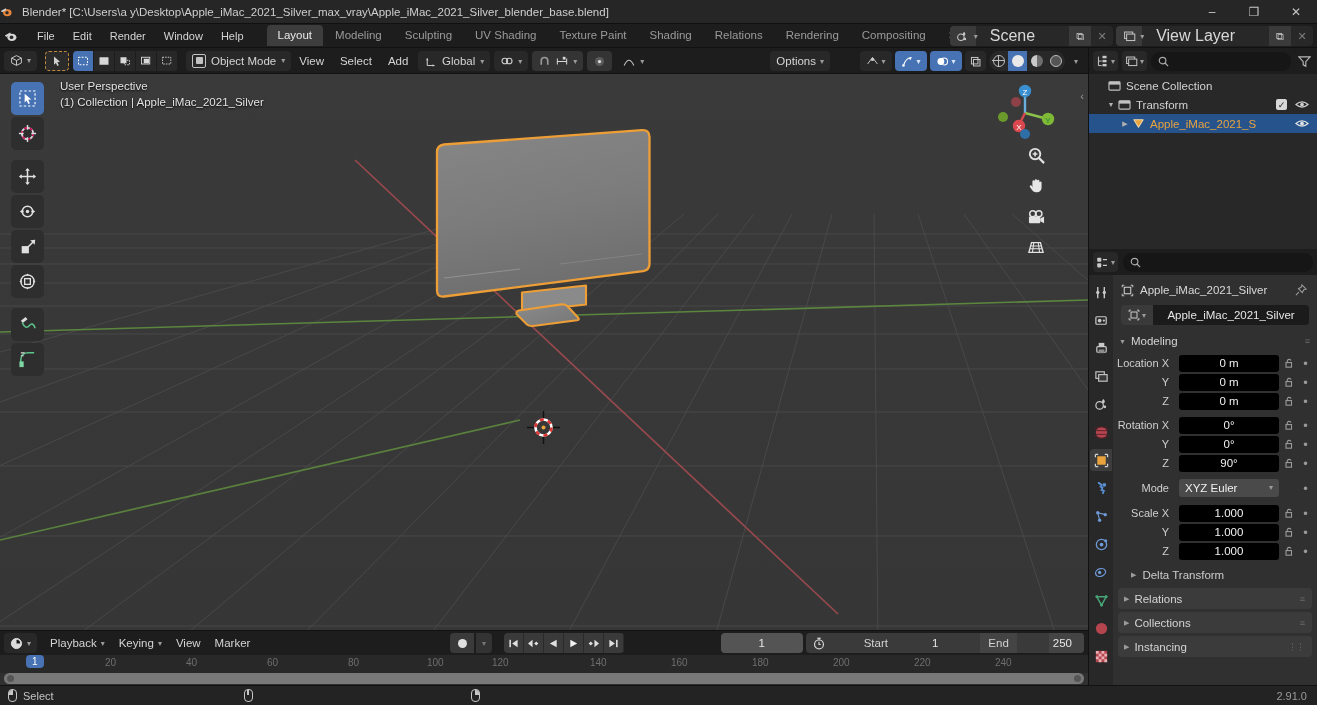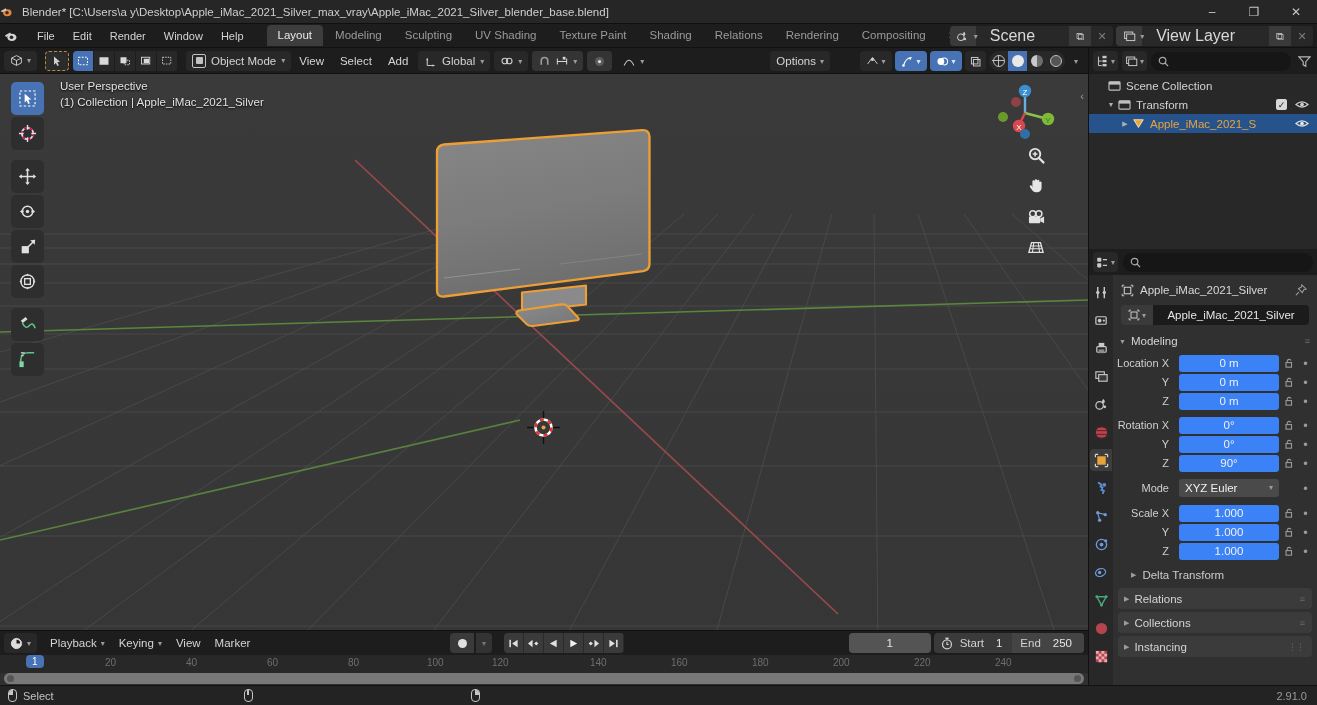--- a/index.html
+++ b/index.html
@@ -90,21 +90,21 @@
   .tl-menu{ padding:3px 7px; font-size:11.5px; color:#d4d4d4; border-radius:3px;}
   #tlcenter{ position:absolute; left:450px; top:2px; display:flex; align-items:center; gap:2px;}
   .recbtn{ width:24px;height:20px;background:#3a3a3a;border-radius:4px 0 0 4px;display:flex;align-items:center;justify-content:center;}
   .recdd{ width:16px;height:20px;background:#333;border-radius:0 4px 4px 0;display:flex;align-items:center;justify-content:center;}
   .pgrp{ display:flex; height:20px; margin-left:10px; border-radius:4px; overflow:hidden;}
   .pgrp div{ width:20px;height:20px;background:#3a3a3a;display:flex;align-items:center;justify-content:center;
      border-right:1px solid #2a2a2a; color:#e0e0e0; font-size:9px;}
   #tlright{ position:absolute; right:4px; top:2px; display:flex; align-items:center; gap:3px;}
   .numfield{ height:20px; background:#545454; border-radius:4px; min-width:72px; text-align:center;
      line-height:20px; font-size:11.5px; color:#e6e6e6;}
-  .sefield{ height:20px; background:#3a3a3a; border-radius:4px; display:flex; align-items:center;}
+  .sefield{ height:20px; background:#3a3a3a; border-radius:4px; display:flex; align-items:center;gap:32px;}
   .sefield .lb{ padding:0 8px; font-size:11.5px; color:#d2d2d2;}
   .sefield .vl{ padding:0 10px 0 4px; font-size:11.5px; color:#e6e6e6;}
   #tlruler{ position:absolute; left:0; right:0; top:24px; height:18px; background:#282828;}
   .tick{ position:absolute; top:2px; font-size:10px; color:#6e6e6e;}
   #playhead{ position:absolute; top:0px; height:18px; }
   #playhead .ph{ background:#4772b3; color:#fff; font-size:10px; padding:1px 6px; border-radius:4px;}
   #scrollbar{ position:absolute; left:4px; right:4px; top:42px; height:11px; background:#787878; border-radius:6px;}
   #scrollbar .hnd{ position:absolute; width:7px;height:7px;border-radius:50%; background:#555; top:2px;}
   
   #outliner{ position:absolute; right:0; top:0; width:229px; height:201px; background:#282828; border-left:1px solid #111;}
@@ -133,21 +133,21 @@
   .idrow .pre{ width:32px;height:20px;background:#3a3a3a;border-radius:4px 0 0 4px;
       display:flex;align-items:center;justify-content:center;gap:2px;}
   .idrow .fld{ flex:1; height:20px; background:#1b1b1b; border-radius:0 4px 4px 0; line-height:20px;
       text-align:center; color:#e6e6e6; font-size:11.5px;}
   .panelhdr{ display:flex; align-items:center; height:20px; padding-left:6px; gap:5px; position:relative;}
   .panelhdr .t{ font-size:11.5px; color:#d4d4d4;}
   .panelhdr .grip{ position:absolute; right:8px; color:#6a6a6a; font-size:9px; letter-spacing:-1px;}
   .closedpanel{ background:#3b3b3b; border-radius:4px; margin:3px 5px; height:21px;}
   .prow{ display:flex; align-items:center; height:18px; margin:1px 6px 1px 0; gap:4px;}
   .prow .lbl{ width:62px; text-align:right; font-size:11px; color:#cfcfcf; padding-right:6px;}
-  .prow .val{ flex:1; height:17px; background:#3b82f6; border-radius:3px; text-align:center;
+  .prow .val{ flex:1; height:17px; background:#000000; border-radius:3px; text-align:center;
       line-height:17px; font-size:11.5px; color:#f0f0f0;}
   .prow .val.sel{ display:flex; align-items:center; justify-content:space-between; padding:0 6px; background:#545454;}
   .lock{ width:13px; display:flex; align-items:center; justify-content:center; color:#9a9a9a; font-size:10px;}
   .dot{ width:11px; display:flex; align-items:center; justify-content:center; color:#9a9a9a; font-size:13px;}
   .subpanel{ display:flex; align-items:center; height:20px; padding-left:18px; gap:6px; margin-top:5px;}
   .subpanel .t{ font-size:11.5px; color:#cbcbcb;}
   
   #status{ position:absolute; left:0; right:0; bottom:0; height:20px; background:#232323;
      display:flex; align-items:center; padding:0 8px; border-top:1px solid #111;}
   .mouseic{ width:9px;height:13px;border:1.4px solid #c5c5c5; border-radius:4px; position:relative; }

